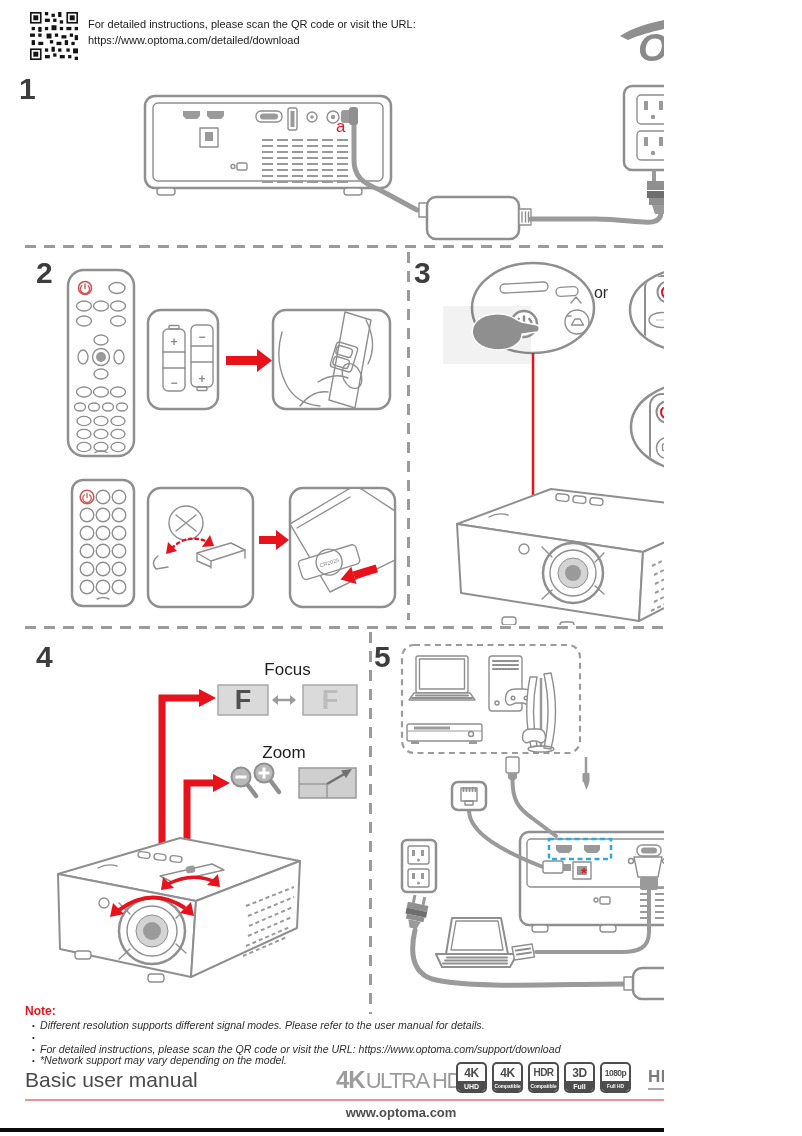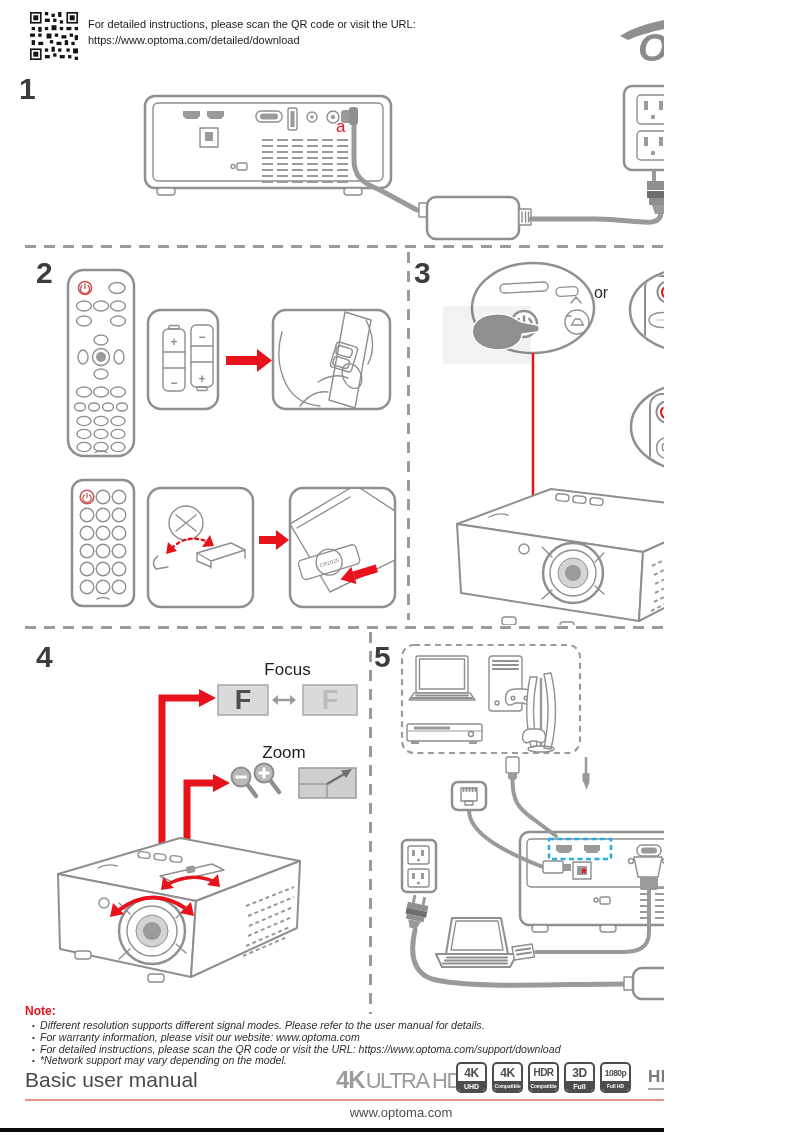--- a/index.html
+++ b/index.html
@@ -46,21 +46,21 @@
   .badge-top.small{font-size:8.5px}
   .badge-bot{height:10px;background:#4d4d4d;color:#fff;font-size:4.8px;display:flex;align-items:center;justify-content:center;font-weight:bold}
   .badge-bot.big{font-size:7px}
   .hdmi{position:absolute;left:648px;top:1067px;color:#7a7a7a;font-weight:bold;font-size:17px;letter-spacing:.5px}
   .hdmi .wm-tm{font-size:6px;vertical-align:top}
   .hdmi-sub{height:2px;background:#a8a8a8;margin-top:1px;width:54px}
   .dlp{position:absolute;left:718px;top:1061px;width:64px;text-align:right}
   .dlp-oval{width:50px;height:23px;border:2px solid #7a7a7a;border-radius:50%;margin:0 auto;display:flex;align-items:center;justify-content:center;font-weight:bold;font-size:13px;color:#6f6f6f;box-sizing:border-box}
   .dlp-sub{font-size:4.6px;color:#8a8a8a;letter-spacing:.4px;margin-top:1px}
   .redline{position:absolute;left:25px;top:1099px;width:752px;height:2px;background:#ec9090}
-  .site{position:absolute;left:0;top:1105px;width:802px;text-align:center;font-size:13px;font-weight:normal;color:#4f4f4f}
+  .site{position:absolute;left:0;top:1105px;width:802px;text-align:center;font-size:13px;font-weight:bold;color:#4f4f4f}
   .blackbar{position:absolute;left:0;top:1128px;width:802px;height:4px;background:#0c0c0c}
 </style>
 </head>
 <body>
 
 <div class="page">
 
   <svg class="art" style="left:30px;top:12px" width="48" height="48" viewBox="0 0 29 29">
     <rect x="0" y="0" width="29" height="29" fill="#fff"></rect>
     <g fill="#141414">
@@ -636,21 +636,20 @@
   <div class="lab red" style="left:581px;top:864px;font-size:15px;font-weight:bold">*</div>
 
   <div class="note">
     <div class="note-title">Note:</div>
     <div class="note-item">
         <span class="bullet">•</span>
         <span>Different resolution supports different signal modes. Please refer to the user manual for details.</span>
       </div>
     <div class="note-item">
         <span class="bullet">•</span>
-        <span>For warranty information, please visit our website: www.optoma.com</span>
       </div>
     <div class="note-item">
         <span class="bullet">•</span>
         <span>For detailed instructions, please scan the QR code or visit the URL: https://www.optoma.com/support/download</span>
       </div>
     <div class="note-item">
         <span class="bullet">•</span>
         <span>*Network support may vary depending on the model.</span>
       </div>
   </div>

